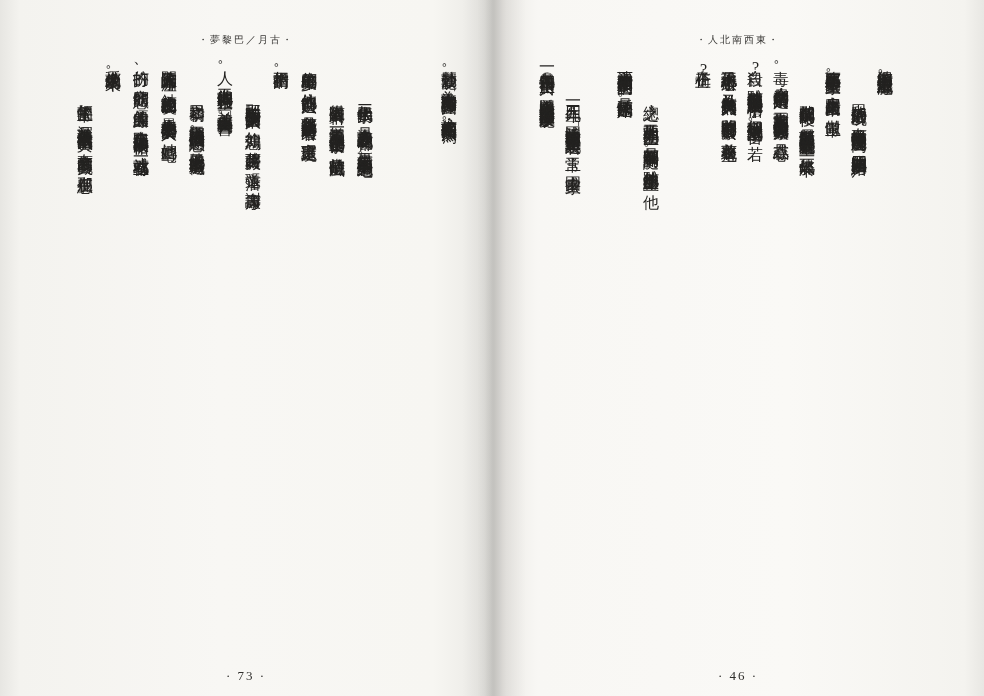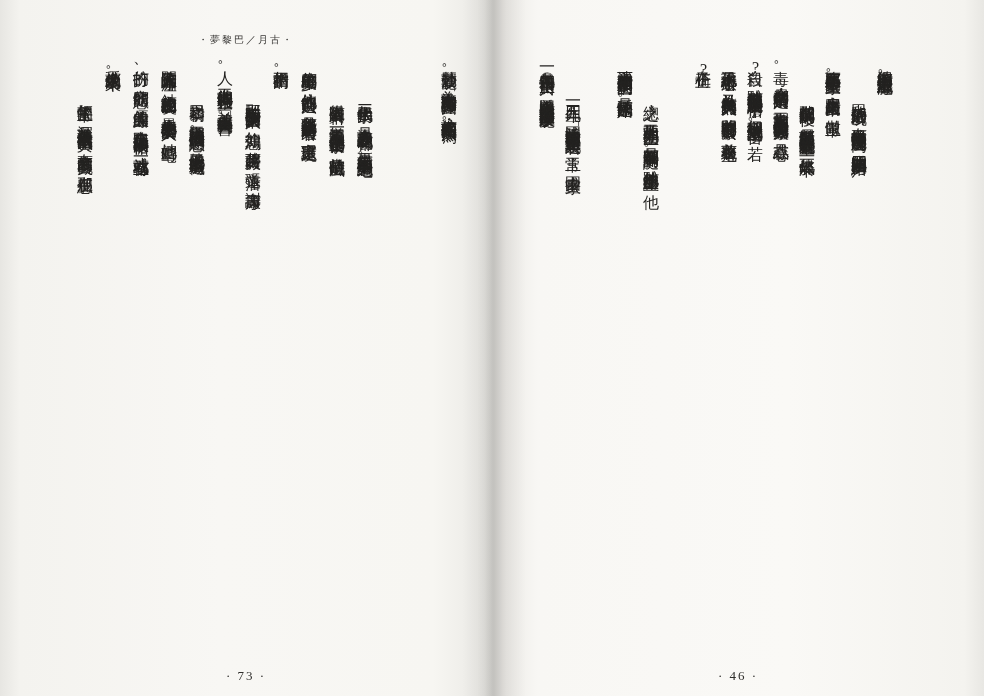--- a/index.html
+++ b/index.html
@@ -99,20 +99,21 @@
       <p class="col ind">初居巴黎,常玉深被法國浪漫的異國情調迷惑。他愛上了古老的巴黎城街道,</p>
       <p class="col">閒逸的露天咖啡座,結交志趣相投的朋友,最令他心折的是巴黎的女人;她們時髦</p>
       <p class="col">的打扮、窈窕的體態、優美的曲線,走在路上飄揚如波浪的裙裾;或站或立都有一</p>
       <p class="col">種令人銷魂的丰采。</p>
       <p class="col ind">年輕的常玉,深具波希米亞人浪子般落拓的氣質,有高度的審美觀,在那個思</p>
     </div>
     <div class="page-num">· 73 ·</div>
   </div>
 
   <div class="page page-right">
+    <div class="running-head">・人北南西東・</div>
     <div class="vtext">
       <p class="col">迴的街衢顯得近乎窒息般地沉靜。</p>
       <p class="col ind">巴黎近郊的沙坑街,有幢由早期修道院改建的公寓,毗連的四間房子租給四戶</p>
       <p class="col">比鄰而居將近三十年的畫家。房客之一是來自中國,叫做常玉。</p>
       <p class="col ind">就在那個沉悶的午後,鄰居發現常玉陳屍在他空寂雜亂的畫室,死於煤氣中</p>
       <p class="col">毒。令鄰居們費疑猜的是:常玉到底是因為手傷未能用力將煤氣爐拴緊,或是存心</p>
       <p class="col">自殺?雖然以後在他的抽屜裏還發現了一柄手槍,但卻找不到片紙隻字的遺言。若</p>
       <p class="col">說他是不小心所致,又為什麼在炎熱的八月天,將門窗關得那麼緊,衣著整齊地坐</p>
       <p class="col">在椅子上?</p>
       <p class="col ind g1">總之,常玉的死亦如他的生,都是一團解不開的謎。雖然他的生命終止了,他</p>

